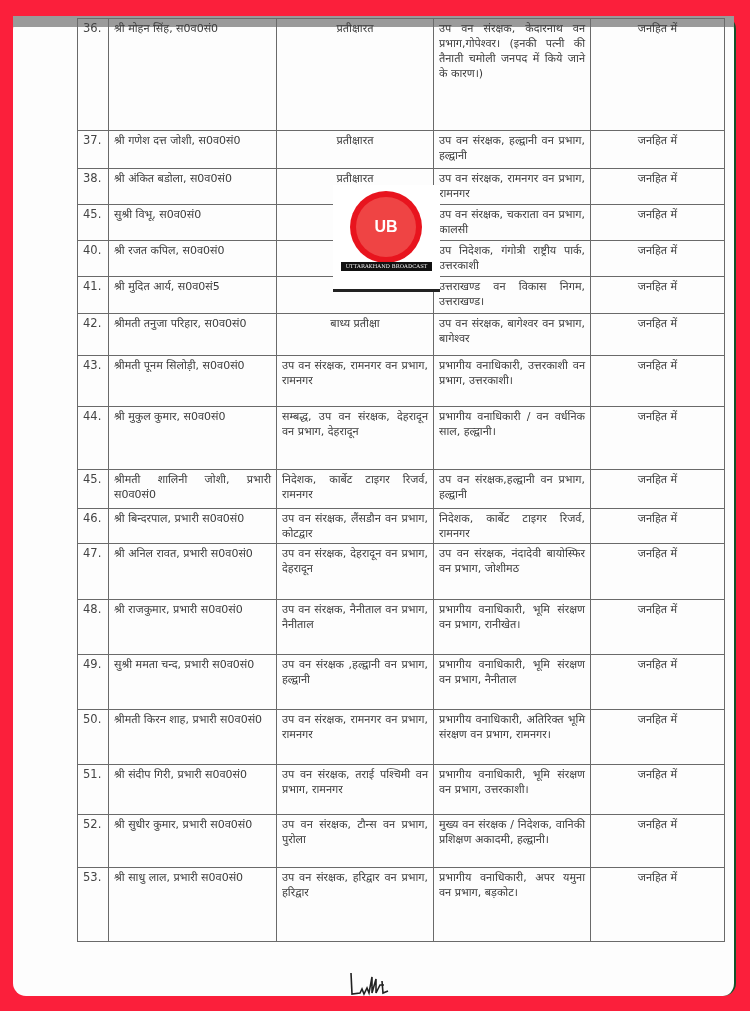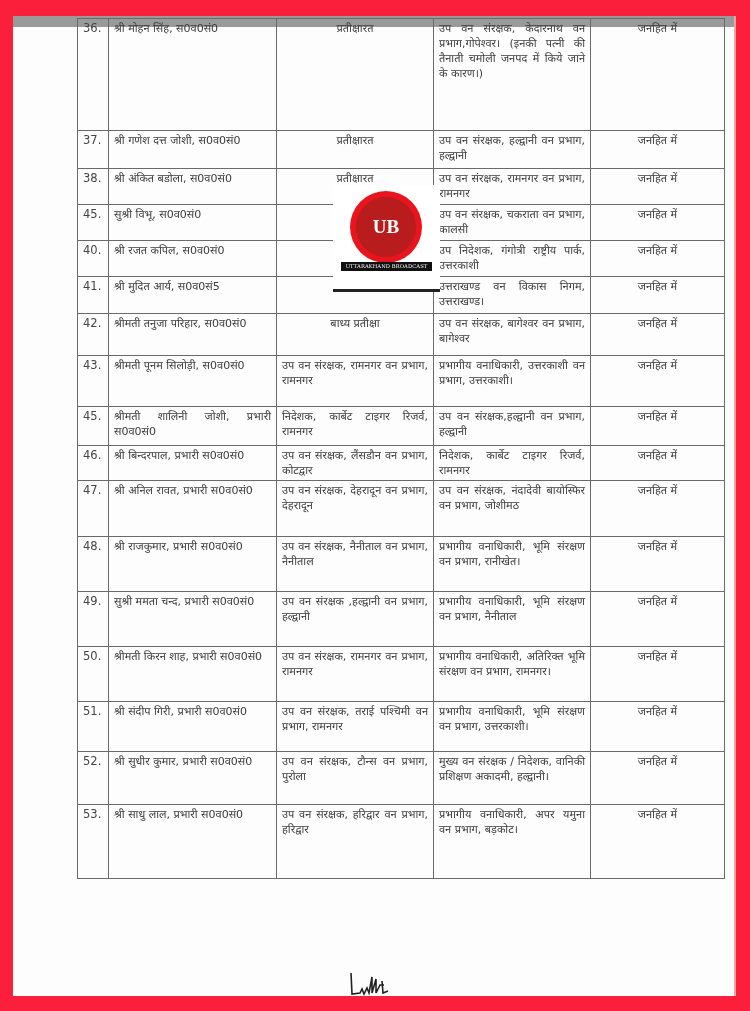--- a/index.html
+++ b/index.html
@@ -1,29 +1,29 @@
 <!DOCTYPE html>
 <html><head>
 <meta charset="utf-8">
 <style>
   html, body { margin:0; padding:0; }
   body { width:750px; height:1011px; background:#fb1f3b; position:relative; overflow:hidden; font-family:"DejaVu Sans", sans-serif; }
-  .paper { position:absolute; left:13px; top:16px; width:723px; height:980px; background:#fdfdfd; border-right:2px solid #fca5a5; box-sizing:border-box; }
+  .paper { position:absolute; left:13px; top:16px; width:723px; height:980px; background:#fdfdfd; border-right:2px solid #14532d; box-sizing:border-box;border-radius:13px; }
   .topband { position:absolute; left:0; top:0; width:100%; height:11px; background:#9a9a9a; }
   table.doc { position:absolute; left:64px; top:2px; border-collapse:collapse; table-layout:fixed; width:647px; color:#3a3a3a; font-size:11px; line-height:15px; }
   table.doc td { border:1px solid #6a6a6a; vertical-align:top; padding:2px 5px; box-sizing:border-box; }
   td.num { width:31px; padding:4px 2px 0 3px; font-size:11.5px; color:#444; }
   td.name { width:168px; text-align:justify;margin-left:32px; }
   td.prev { width:157px; text-align:justify; }
   td.prev.center { text-align:center; }
   td.newp { width:157px; text-align:justify; }
   td.reason { width:134px; text-align:center;margin-left:8px; }
   .logo { position:absolute; left:320px; top:169px; width:107px; height:107px; background:#fff; }
   .logo .ring { position:absolute; left:17px; top:6px; width:72px; height:72px; border-radius:50%; background:#e8141e; }
-  .logo .core { position:absolute; left:6px; top:6px; width:60px; height:60px; border-radius:50%; background:#b91c1c; color:#fff; font-family:Liberation Serif, serif; font-size:19px; font-weight:bold; text-align:center; line-height:60px; }
+  .logo .core { position:absolute; left:6px; top:6px; width:60px; height:60px; border-radius:50%; background:#ef4444; color:#fff; font-family:Liberation Sans, sans-serif; font-size:16px; font-weight:bold; text-align:center; line-height:60px; }
   .logo .bar { position:absolute; left:8px; top:77px; width:91px; height:9px; background:#111; color:#fff; font-family:"DejaVu Serif", serif; font-size:5.2px; line-height:9px; text-align:center; letter-spacing:0.1px; }
   .logo .underline { position:absolute; left:0; bottom:0; width:107px; height:3px; background:#222; }
   .signature { position:absolute; left:335px; top:955px; width:50px; height:26px; }
 </style>
 </head>
 <body>
 
 <div class="paper">
   <div class="topband"></div>
 
@@ -76,20 +76,27 @@
         <td class="name">श्रीमती तनुजा परिहार, स0व0सं0</td>
         <td class="prev center">बाध्य प्रतीक्षा</td>
         <td class="newp">उप वन संरक्षक, बागेश्वर वन प्रभाग, बागेश्वर</td>
         <td class="reason">जनहित में</td>
       </tr>
       <tr style="height:51px">
         <td class="num">43.</td>
         <td class="name">श्रीमती पूनम सिलोड़ी, स0व0सं0</td>
         <td class="prev">उप वन संरक्षक, रामनगर वन प्रभाग, रामनगर</td>
         <td class="newp">प्रभागीय वनाधिकारी, उत्तरकाशी वन प्रभाग, उत्तरकाशी।</td>
+        <td class="reason">जनहित में</td>
+      </tr>
+      <tr style="height:63px">
+        <td class="num">44.</td>
+        <td class="name">श्री मुकुल कुमार, स0व0सं0</td>
+        <td class="prev">सम्बद्ध, उप वन संरक्षक, देहरादून वन प्रभाग, देहरादून</td>
+        <td class="newp">प्रभागीय वनाधिकारी / वन वर्धनिक साल, हल्द्वानी।</td>
         <td class="reason">जनहित में</td>
       </tr>
       <tr style="height:39px">
         <td class="num">45.</td>
         <td class="name">श्रीमती शालिनी जोशी, प्रभारी स0व0सं0</td>
         <td class="prev">निदेशक, कार्बेट टाइगर रिजर्व, रामनगर</td>
         <td class="newp">उप वन संरक्षक,हल्द्वानी वन प्रभाग, हल्द्वानी</td>
         <td class="reason">जनहित में</td>
       </tr>
       <tr style="height:21px">

